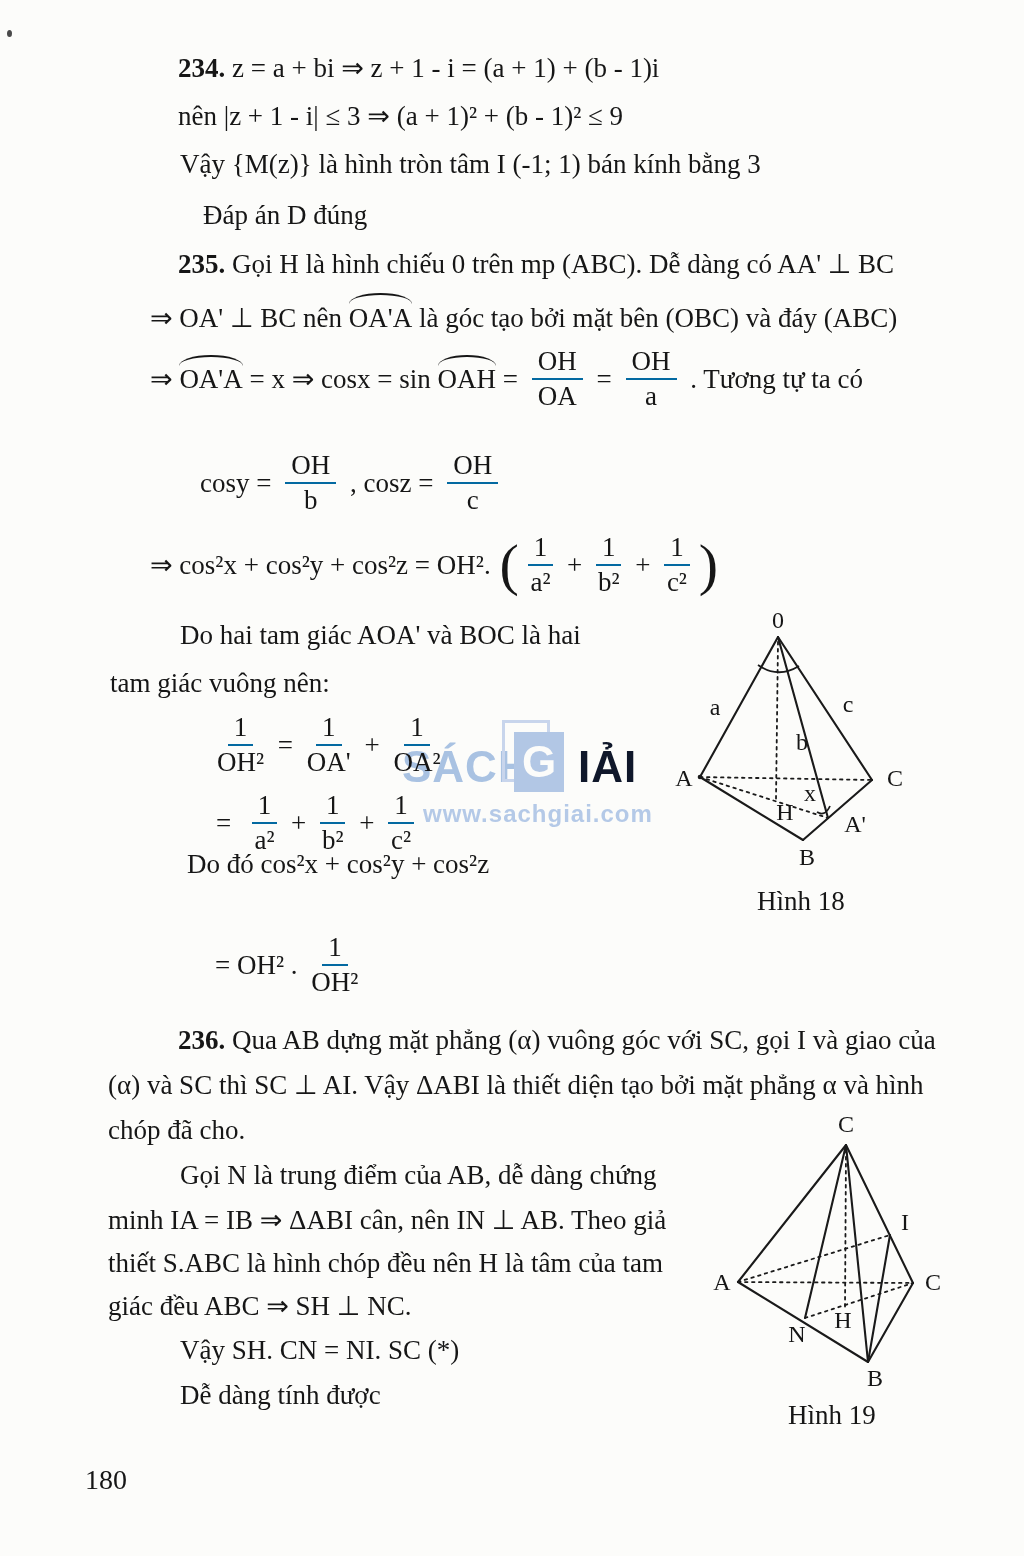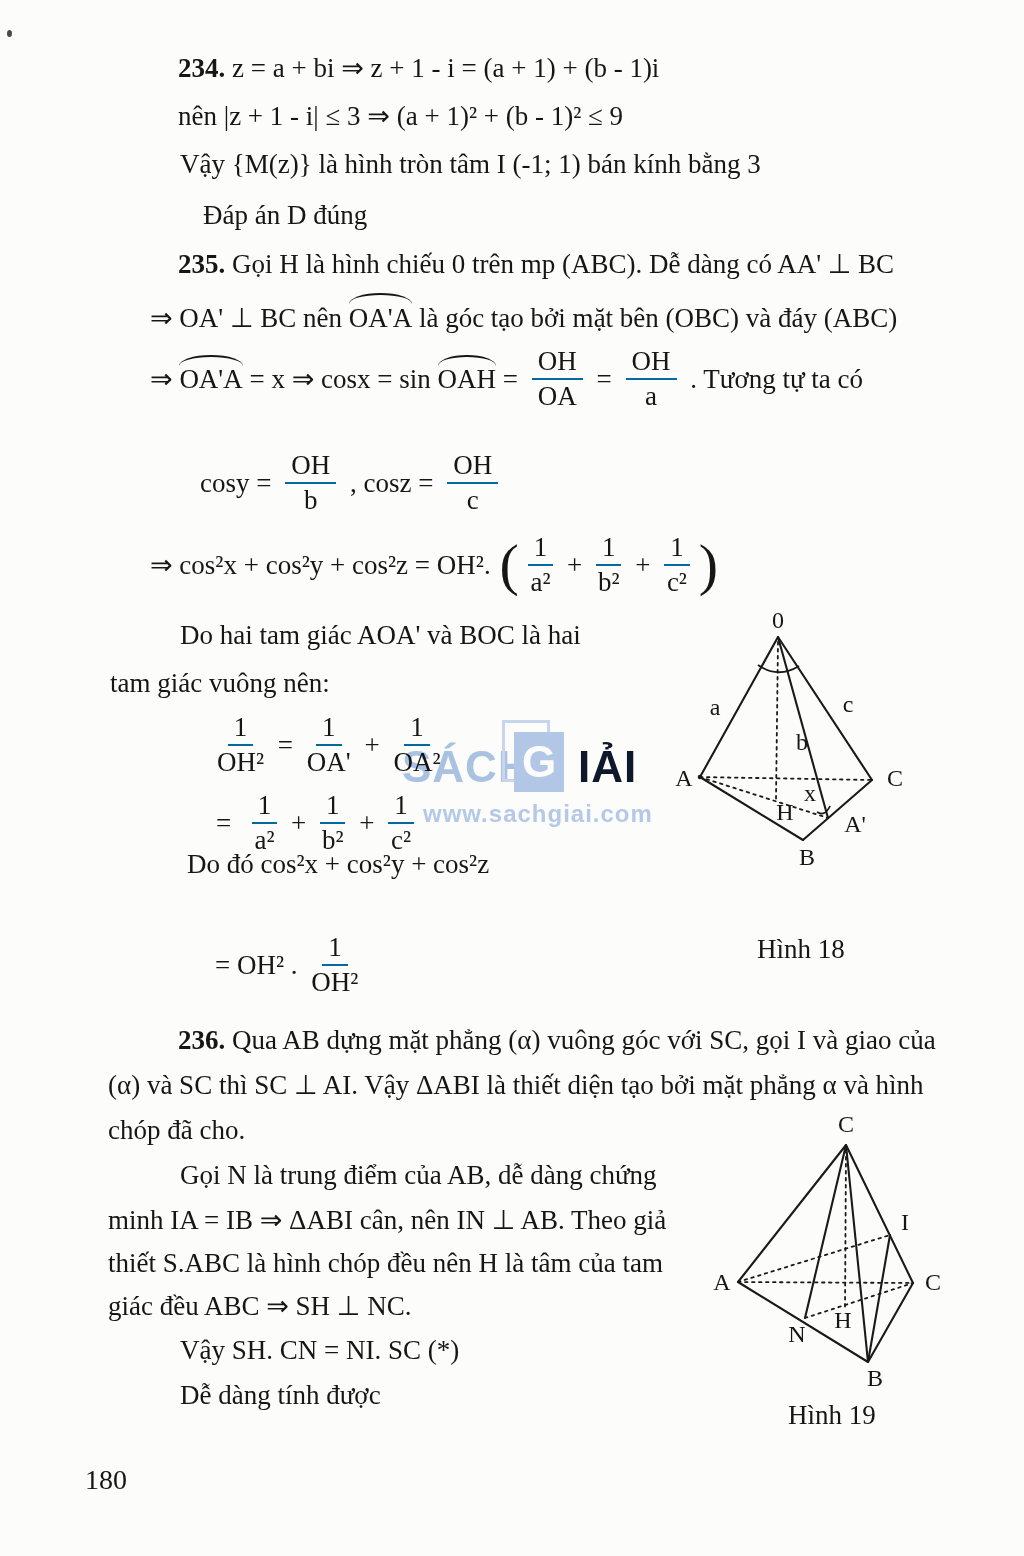--- a/index.html
+++ b/index.html
@@ -120,21 +120,21 @@
     <div class="line" style="left:178px;top:1024px;"><span class="bnum">236.</span><span> Qua AB dựng mặt phẳng (α) vuông góc với SC, gọi I và giao của</span></div>
     <div class="line" style="left:108px;top:1069px;"><span>(α) và SC thì SC ⊥ AI. Vậy ΔABI là thiết diện tạo bởi mặt phẳng α và hình</span></div>
     <div class="line" style="left:108px;top:1114px;"><span>chóp đã cho.</span></div>
     <div class="line" style="left:180px;top:1159px;"><span>Gọi N là trung điểm của AB, dễ dàng chứng</span></div>
     <div class="line" style="left:108px;top:1204px;"><span>minh IA = IB ⇒ ΔABI cân, nên IN ⊥ AB. Theo giả</span></div>
     <div class="line" style="left:108px;top:1247px;"><span>thiết S.ABC là hình chóp đều nên H là tâm của tam</span></div>
     <div class="line" style="left:108px;top:1290px;"><span>giác đều ABC ⇒ SH ⊥ NC.</span></div>
     <div class="line" style="left:180px;top:1334px;"><span>Vậy SH. CN = NI. SC (*)</span></div>
     <div class="line" style="left:180px;top:1379px;"><span>Dễ dàng tính được</span></div>
 
-    <div class="caption" style="left:757px;top:886px;margin-top:48px;">Hình 18</div>
+    <div class="caption" style="left:757px;top:886px;">Hình 18</div>
     <div class="caption" style="left:788px;top:1400px;">Hình 19</div>
     <div class="pagenum" style="left:85px;top:1464px;">180</div>
   </div>
 
   <svg width="280" height="300" viewBox="0 0 280 300" style="left:655px;top:600px;">
     <line class="sld" x1="123" y1="37" x2="45" y2="177"></line>
     <line class="sld" x1="123" y1="37" x2="217" y2="180"></line>
     <line class="sld" x1="45" y1="177" x2="148" y2="240"></line>
     <line class="sld" x1="148" y1="240" x2="217" y2="180"></line>
     <line class="sld" x1="123" y1="37" x2="173" y2="218"></line>

